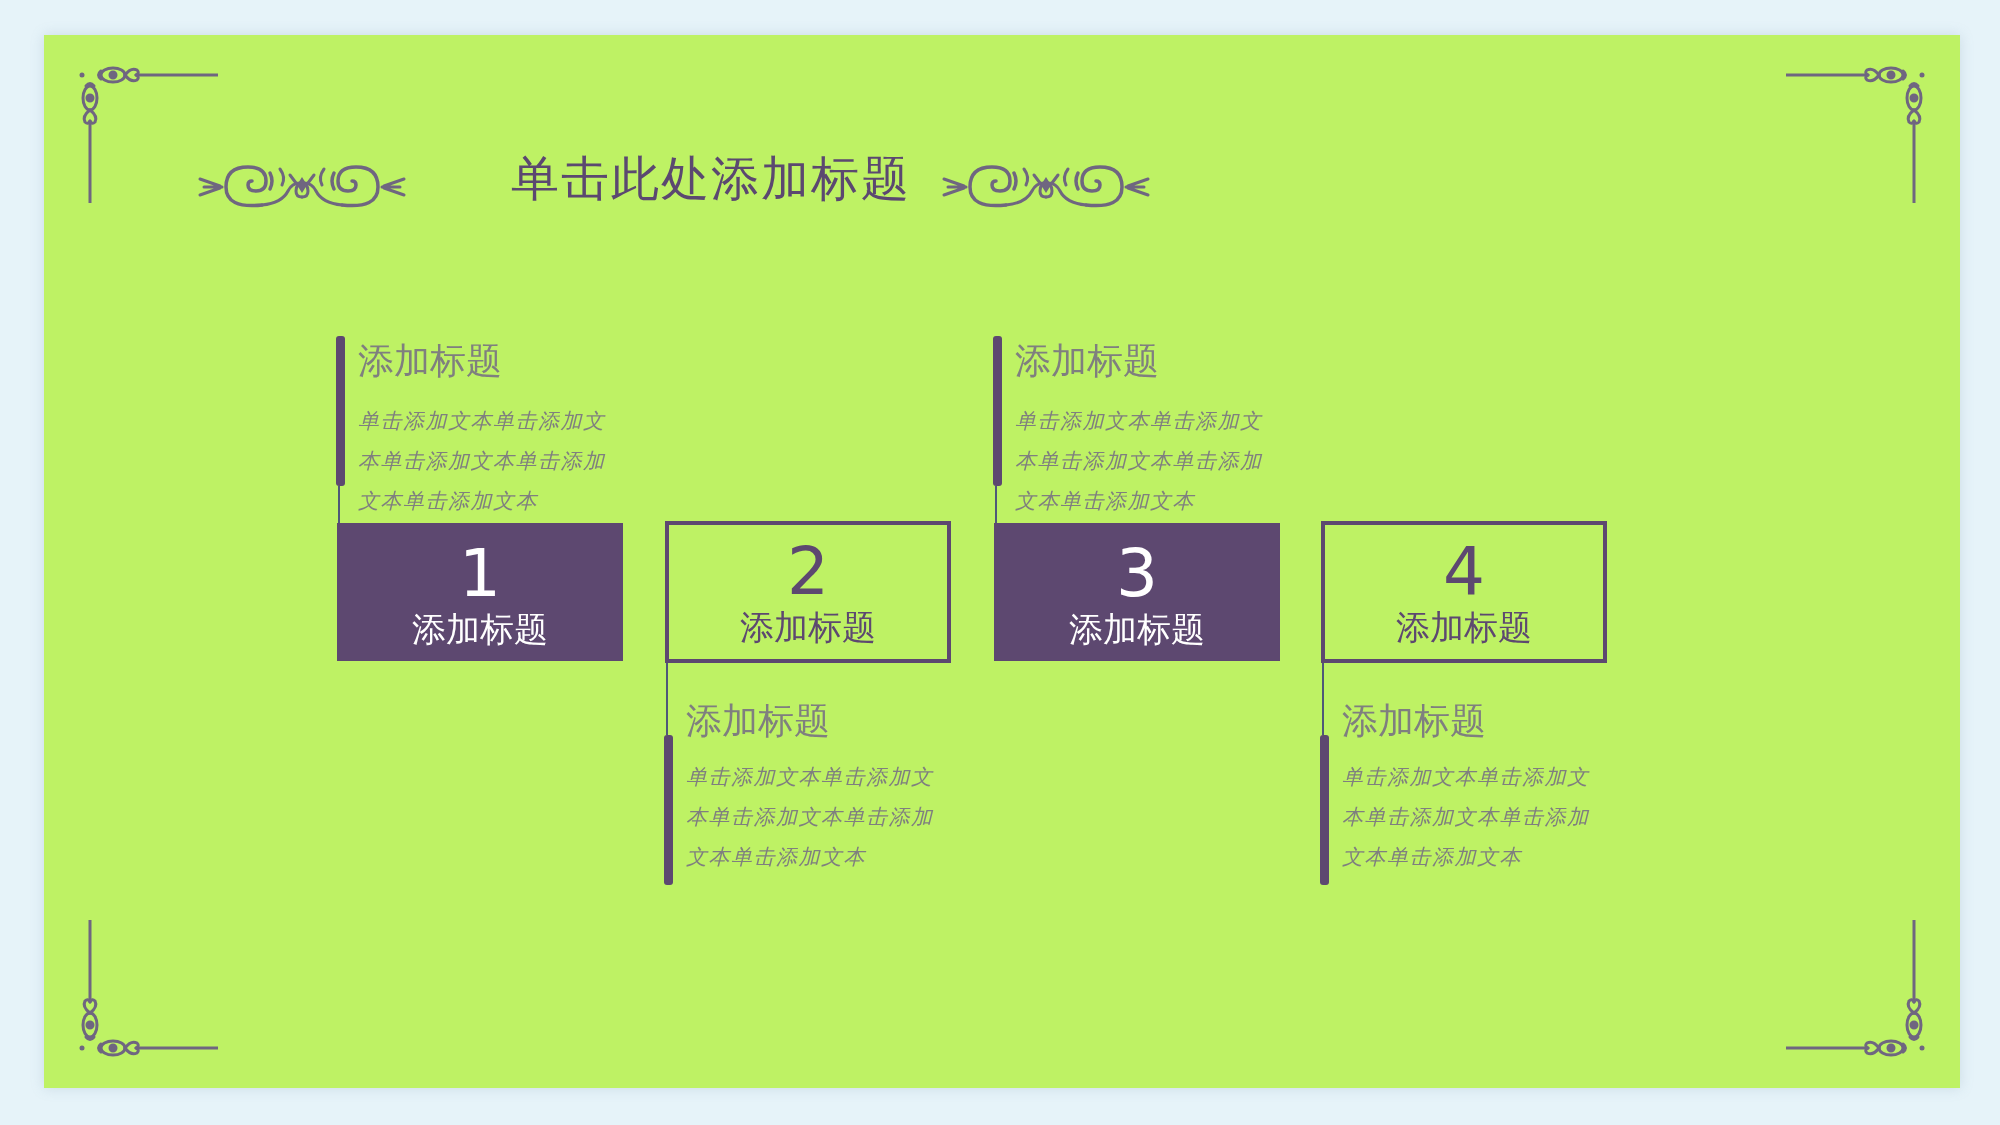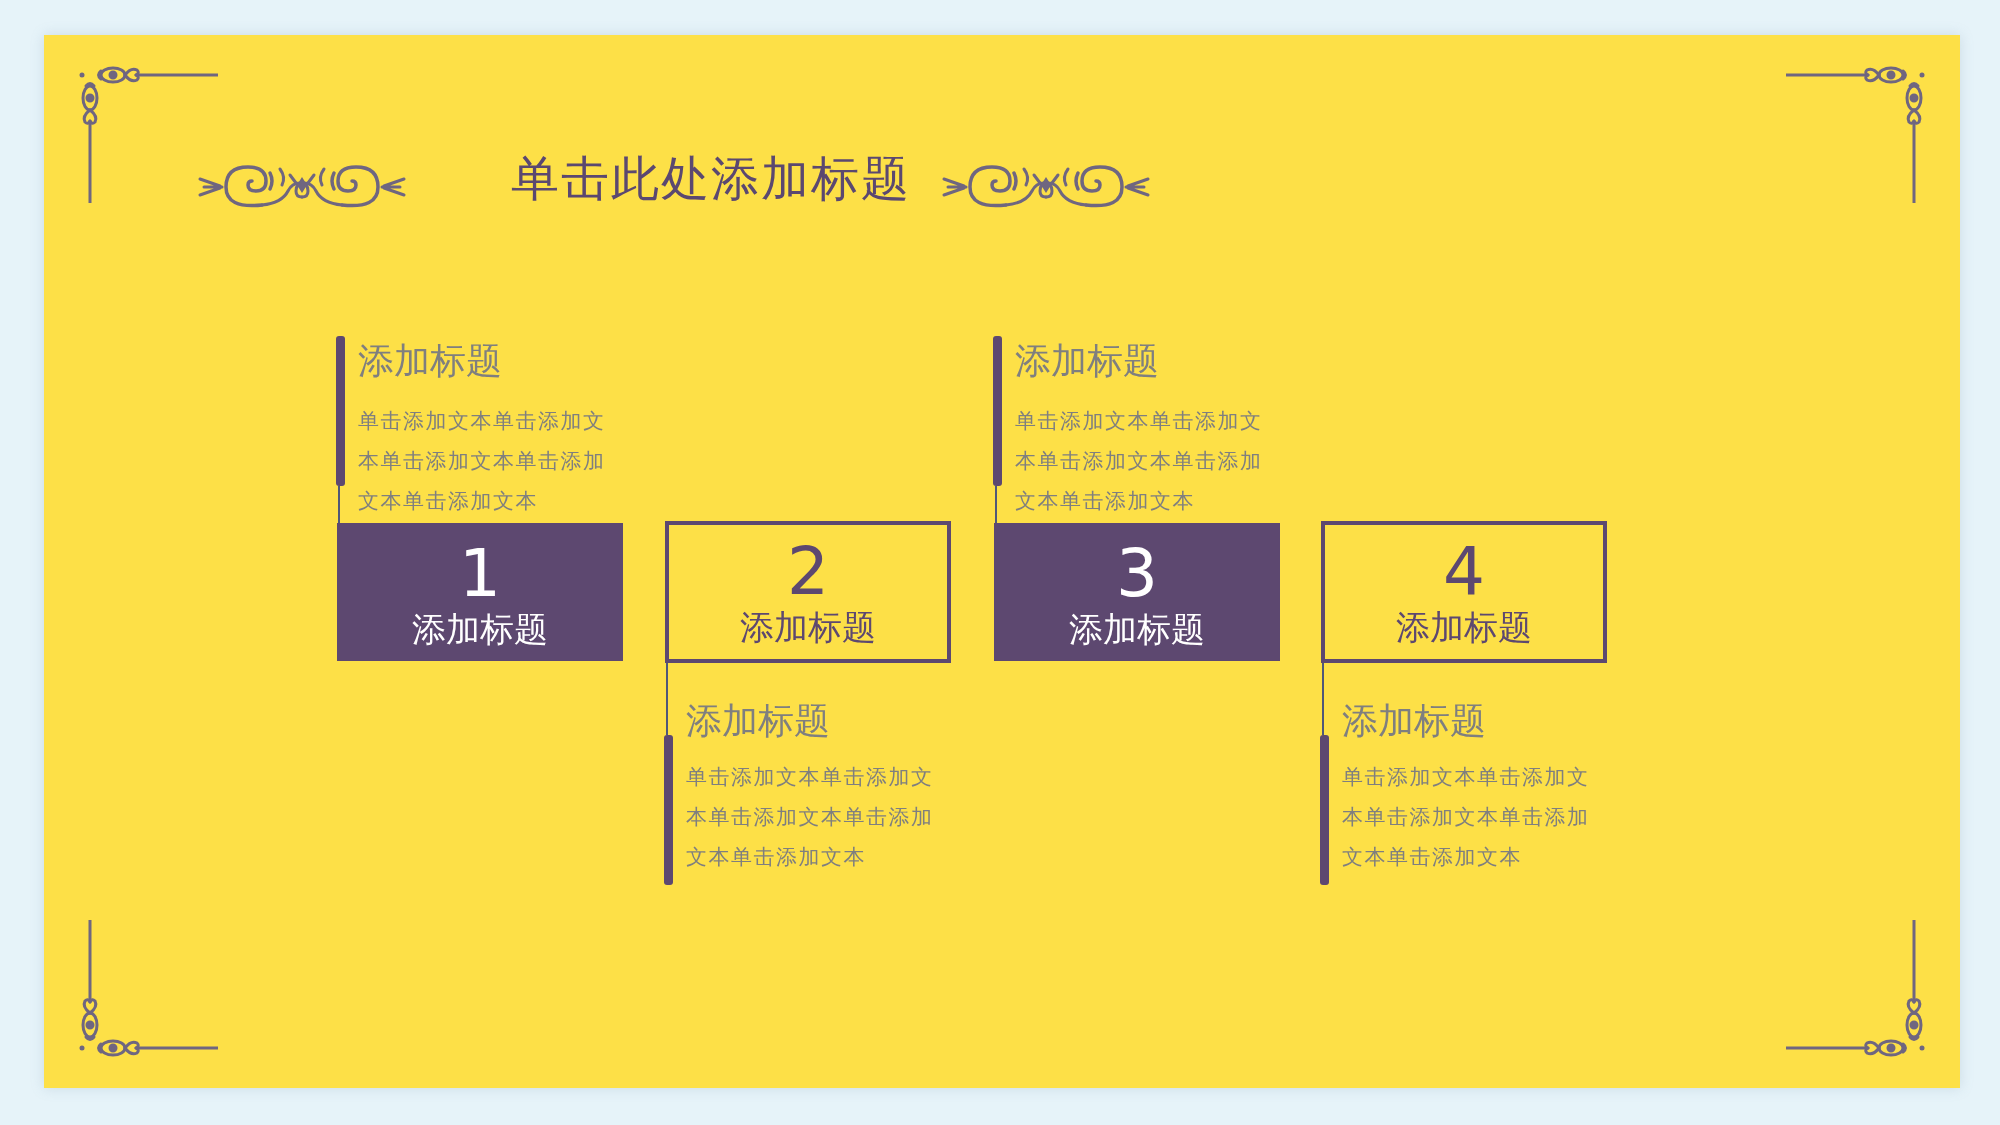--- a/index.html
+++ b/index.html
@@ -5,21 +5,21 @@
     html, body { margin: 0; padding: 0; }
     body {
       width: 2000px; height: 1125px;
       background: #e6f3f9;
       position: relative; overflow: hidden;
       font-family: "DejaVu Sans", "Liberation Sans", sans-serif;
     }
     .slide {
       position: absolute; left: 44px; top: 35px;
       width: 1916px; height: 1053px;
-      background: #fde047;
+      background: #bef264;
       box-shadow: 0 0 12px rgba(120,150,170,0.25);
     }
     .corner { position: absolute; width: 140px; height: 140px; }
     .title {
       position: absolute; left: 467px; top: 112px;
       font-size: 48px; color: #5b4870; letter-spacing: 2px; white-space: nowrap;
     }
     .flourish { position: absolute; width: 220px; height: 56px; top: 124px; }
     .box {
       position: absolute; width: 286px; height: 138px; box-sizing: border-box;
@@ -27,21 +27,21 @@
     }
     .box.filled { background: #5d4870; color: #ffffff; }
     .box.outline { border: 4px solid #5d4870; color: #5d4870; background: transparent; }
     .box .num { position: absolute; left: 0; right: 0; top: 18px; font-size: 66px; line-height: 66px; }
     .box .lbl { position: absolute; left: 0; right: 0; top: 86px; font-size: 34px; line-height: 40px; }
     .box.outline .num { top: 14px; }
     .box.outline .lbl { top: 82px; }
     .thick { position: absolute; width: 9px; background: #5d4870; border-radius: 3px; }
     .thin { position: absolute; width: 2px; background: #4f5878; }
     .card-title { position: absolute; font-size: 36px; color: #7f7f7f; white-space: nowrap; }
-    .card-body { position: absolute; font-size: 21px; color: #7f7f7f; line-height: 40px; width: 260px; letter-spacing: 1.5px; }
+    .card-body { position: absolute; font-size: 21px; color: #7f7f7f; line-height: 40px; width: 260px; letter-spacing: 1.5px; font-style: italic; }
   </style>
 </head>
 <body>
 
 <svg width="0" height="0" style="position:absolute">
   <defs>
     <g id="corner-orn" fill="none" stroke="#6f6680" stroke-width="3" stroke-linecap="round">
 
       <line x1="60" y1="12" x2="140" y2="12"></line>
       <ellipse cx="35" cy="12" rx="12" ry="7"></ellipse>

